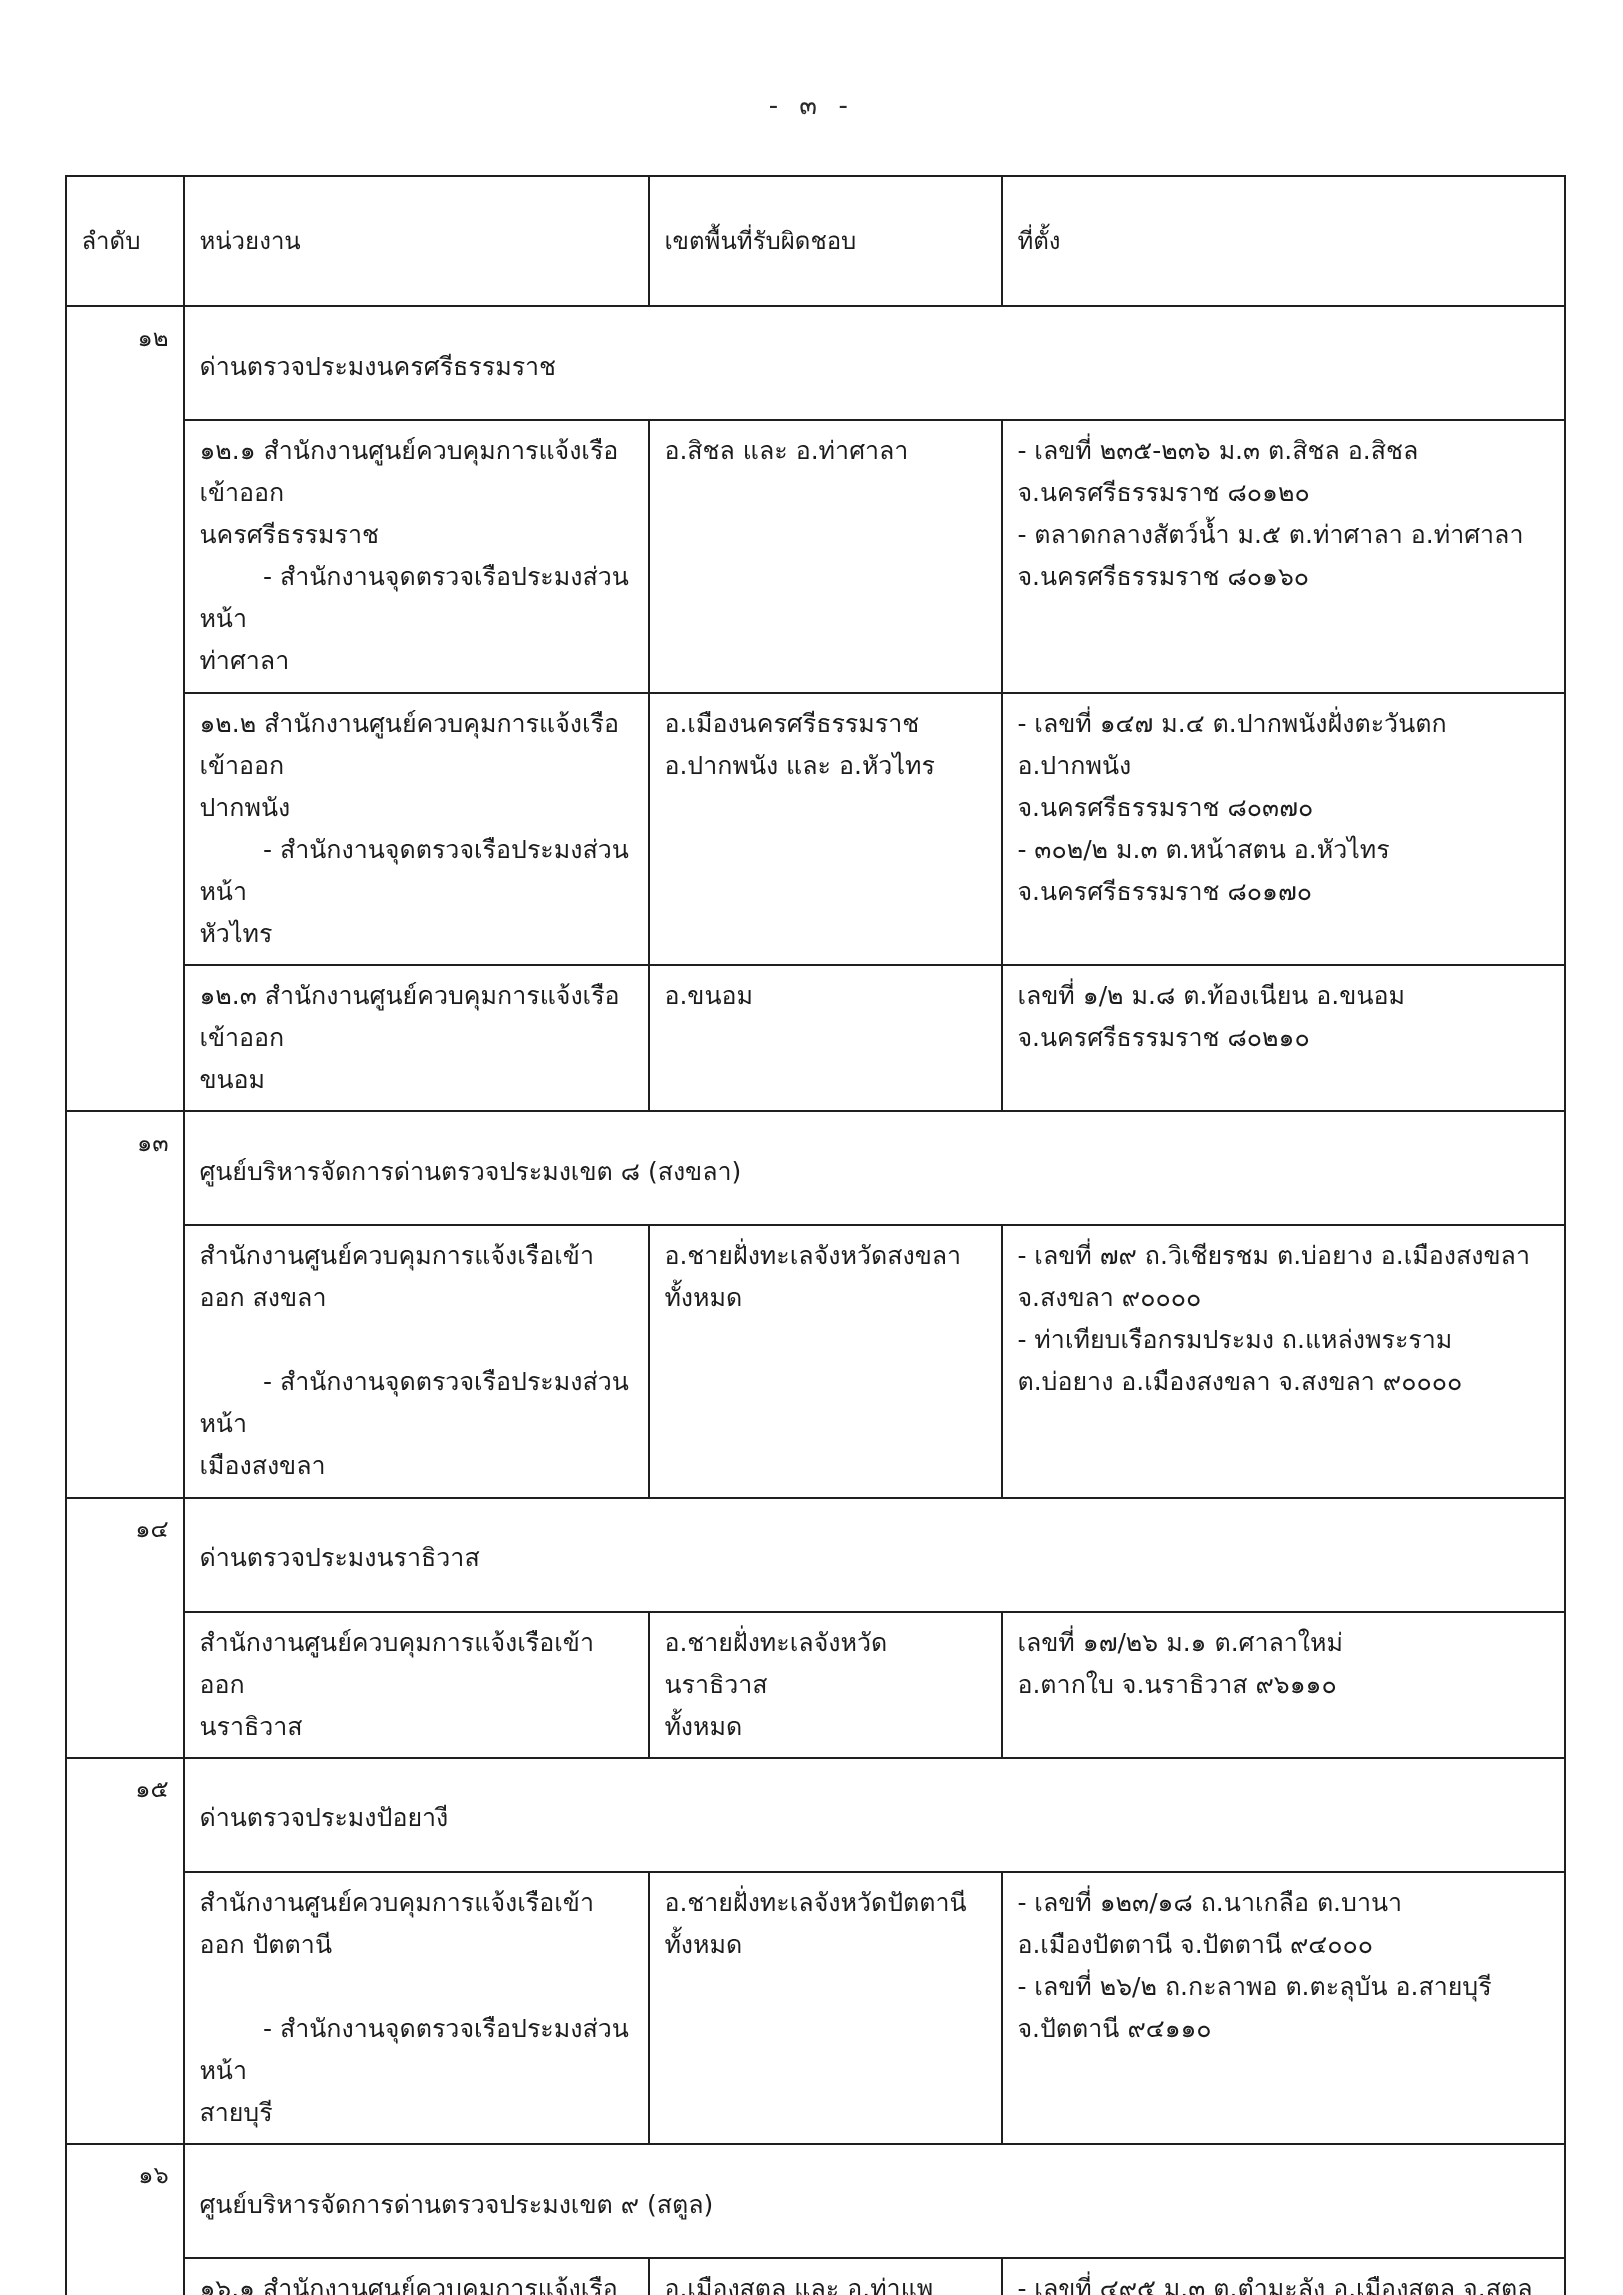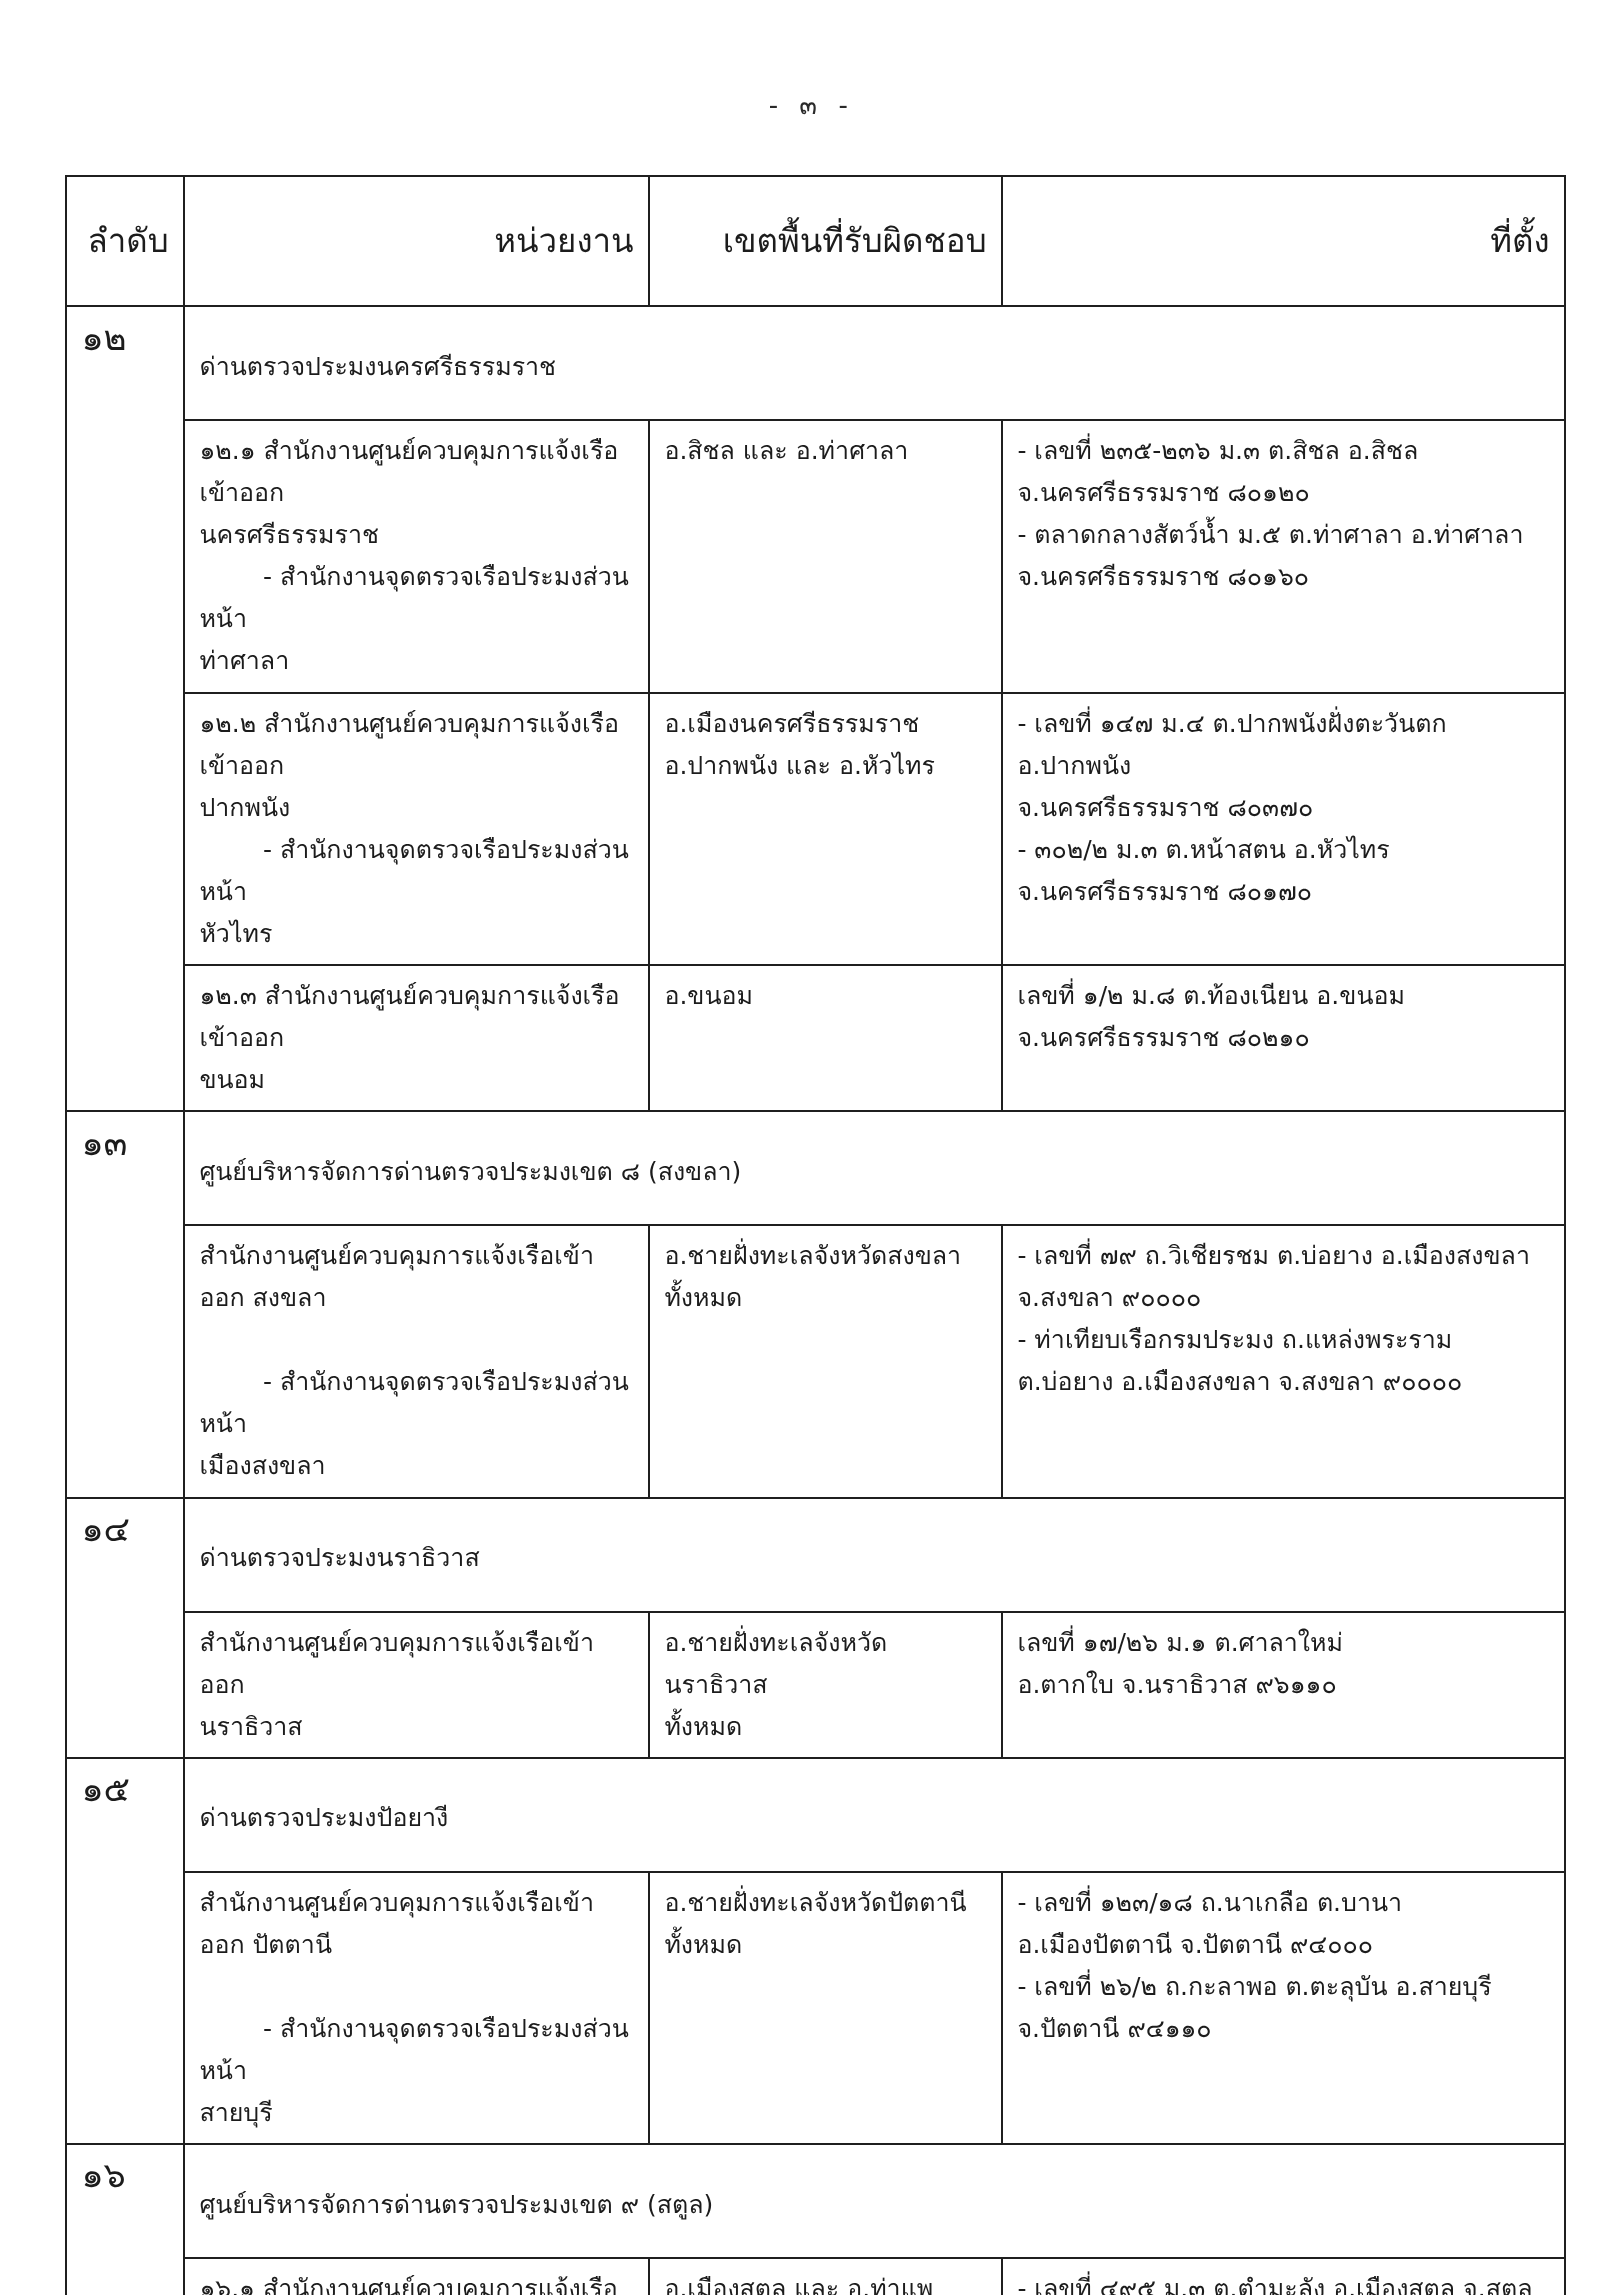--- a/index.html
+++ b/index.html
@@ -17,24 +17,24 @@
     border-collapse:collapse;table-layout:fixed;
   }
   .doc-table th,.doc-table td{
     border:2px solid #1f1f1f;
     font-size:25px;line-height:42px;
     padding:9.2px 14.4px;vertical-align:top;
     white-space:pre-wrap;word-wrap:break-word;
     font-weight:normal;
   }
   .doc-table th{
-    text-align:right;vertical-align:middle;height:110px;font-size:33px;
+    text-align:left;vertical-align:middle;height:110px;font-size:24px;
   }
   td.no-cell{
-    text-align:left;vertical-align:top;font-size:35px;
+    text-align:right;vertical-align:top;font-size:24px;
   }
   td.group-cell{
     height:97px;vertical-align:middle;padding-top:11px;padding-bottom:3.9px;
   }
   tr.h-12-1{height:186px;padding-left:41px;} tr.h-12-2{height:193px;} tr.h-12-3{height:108px;}
   tr.h-13-1{height:177px;} tr.h-14-1{height:118px;} tr.h-15-1{height:170px;margin-top:47px;}
   tr.h-16-1{height:177px;}
 </style>
 </head>
 <body>

